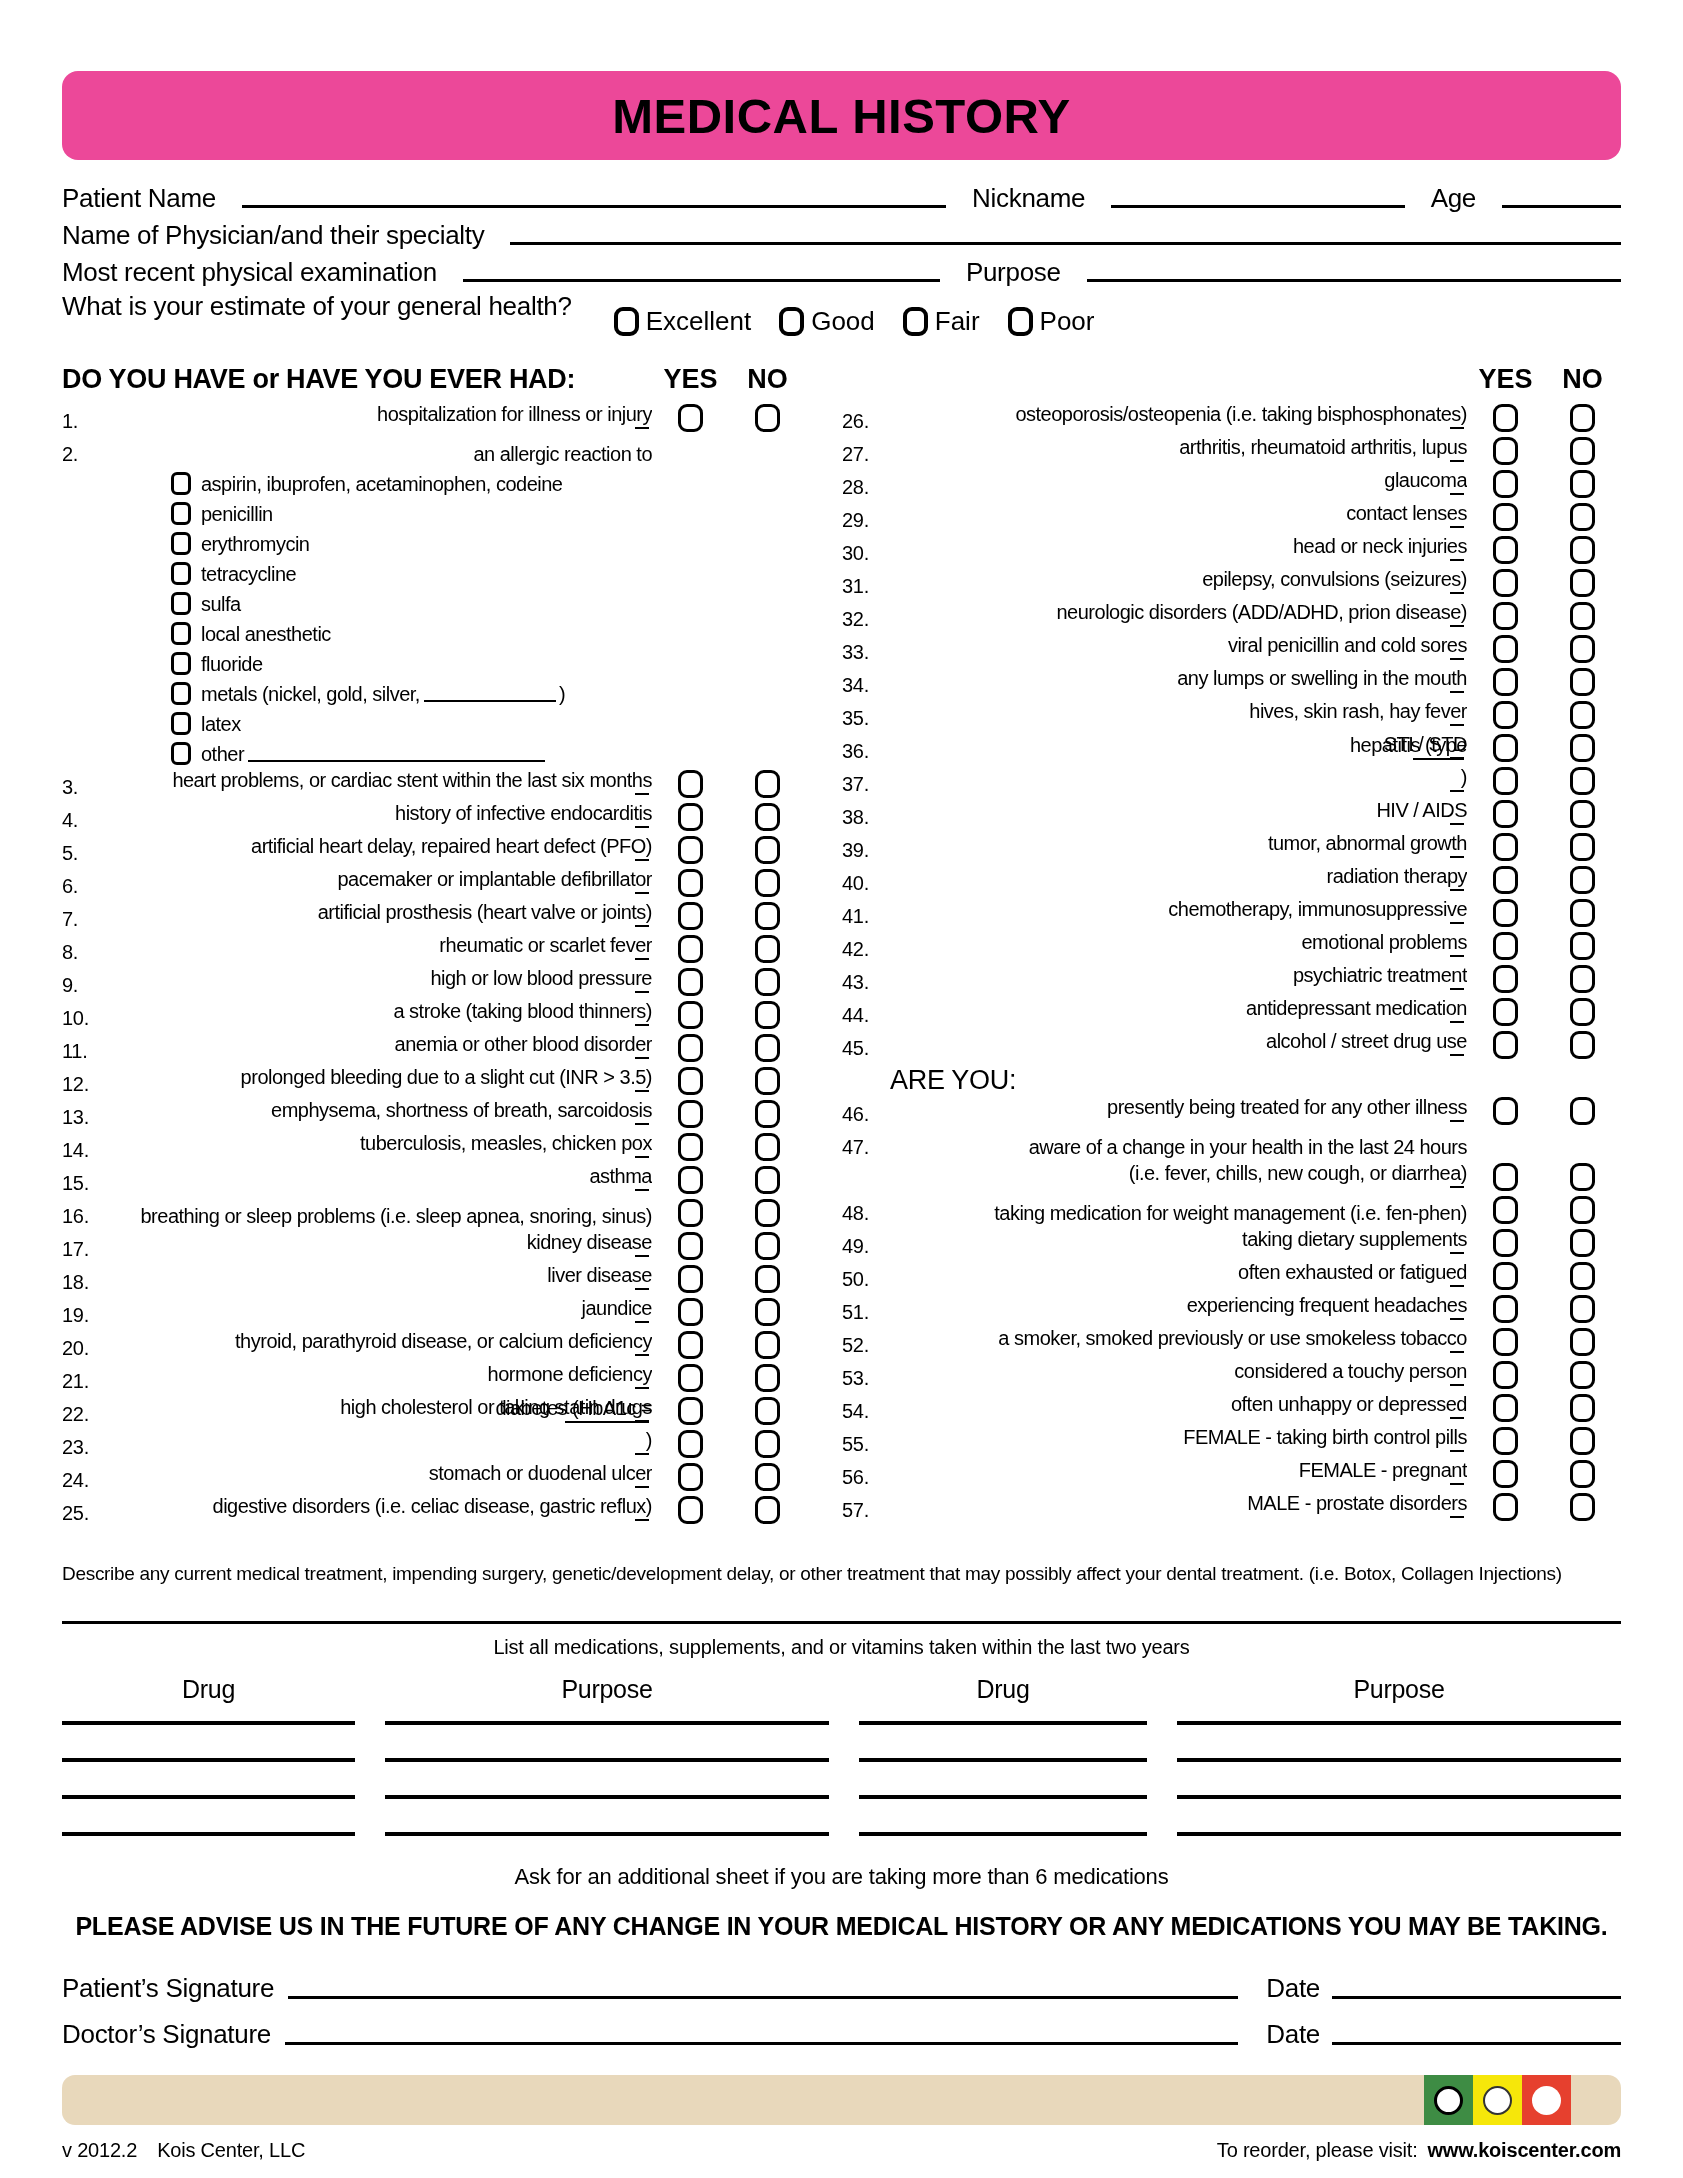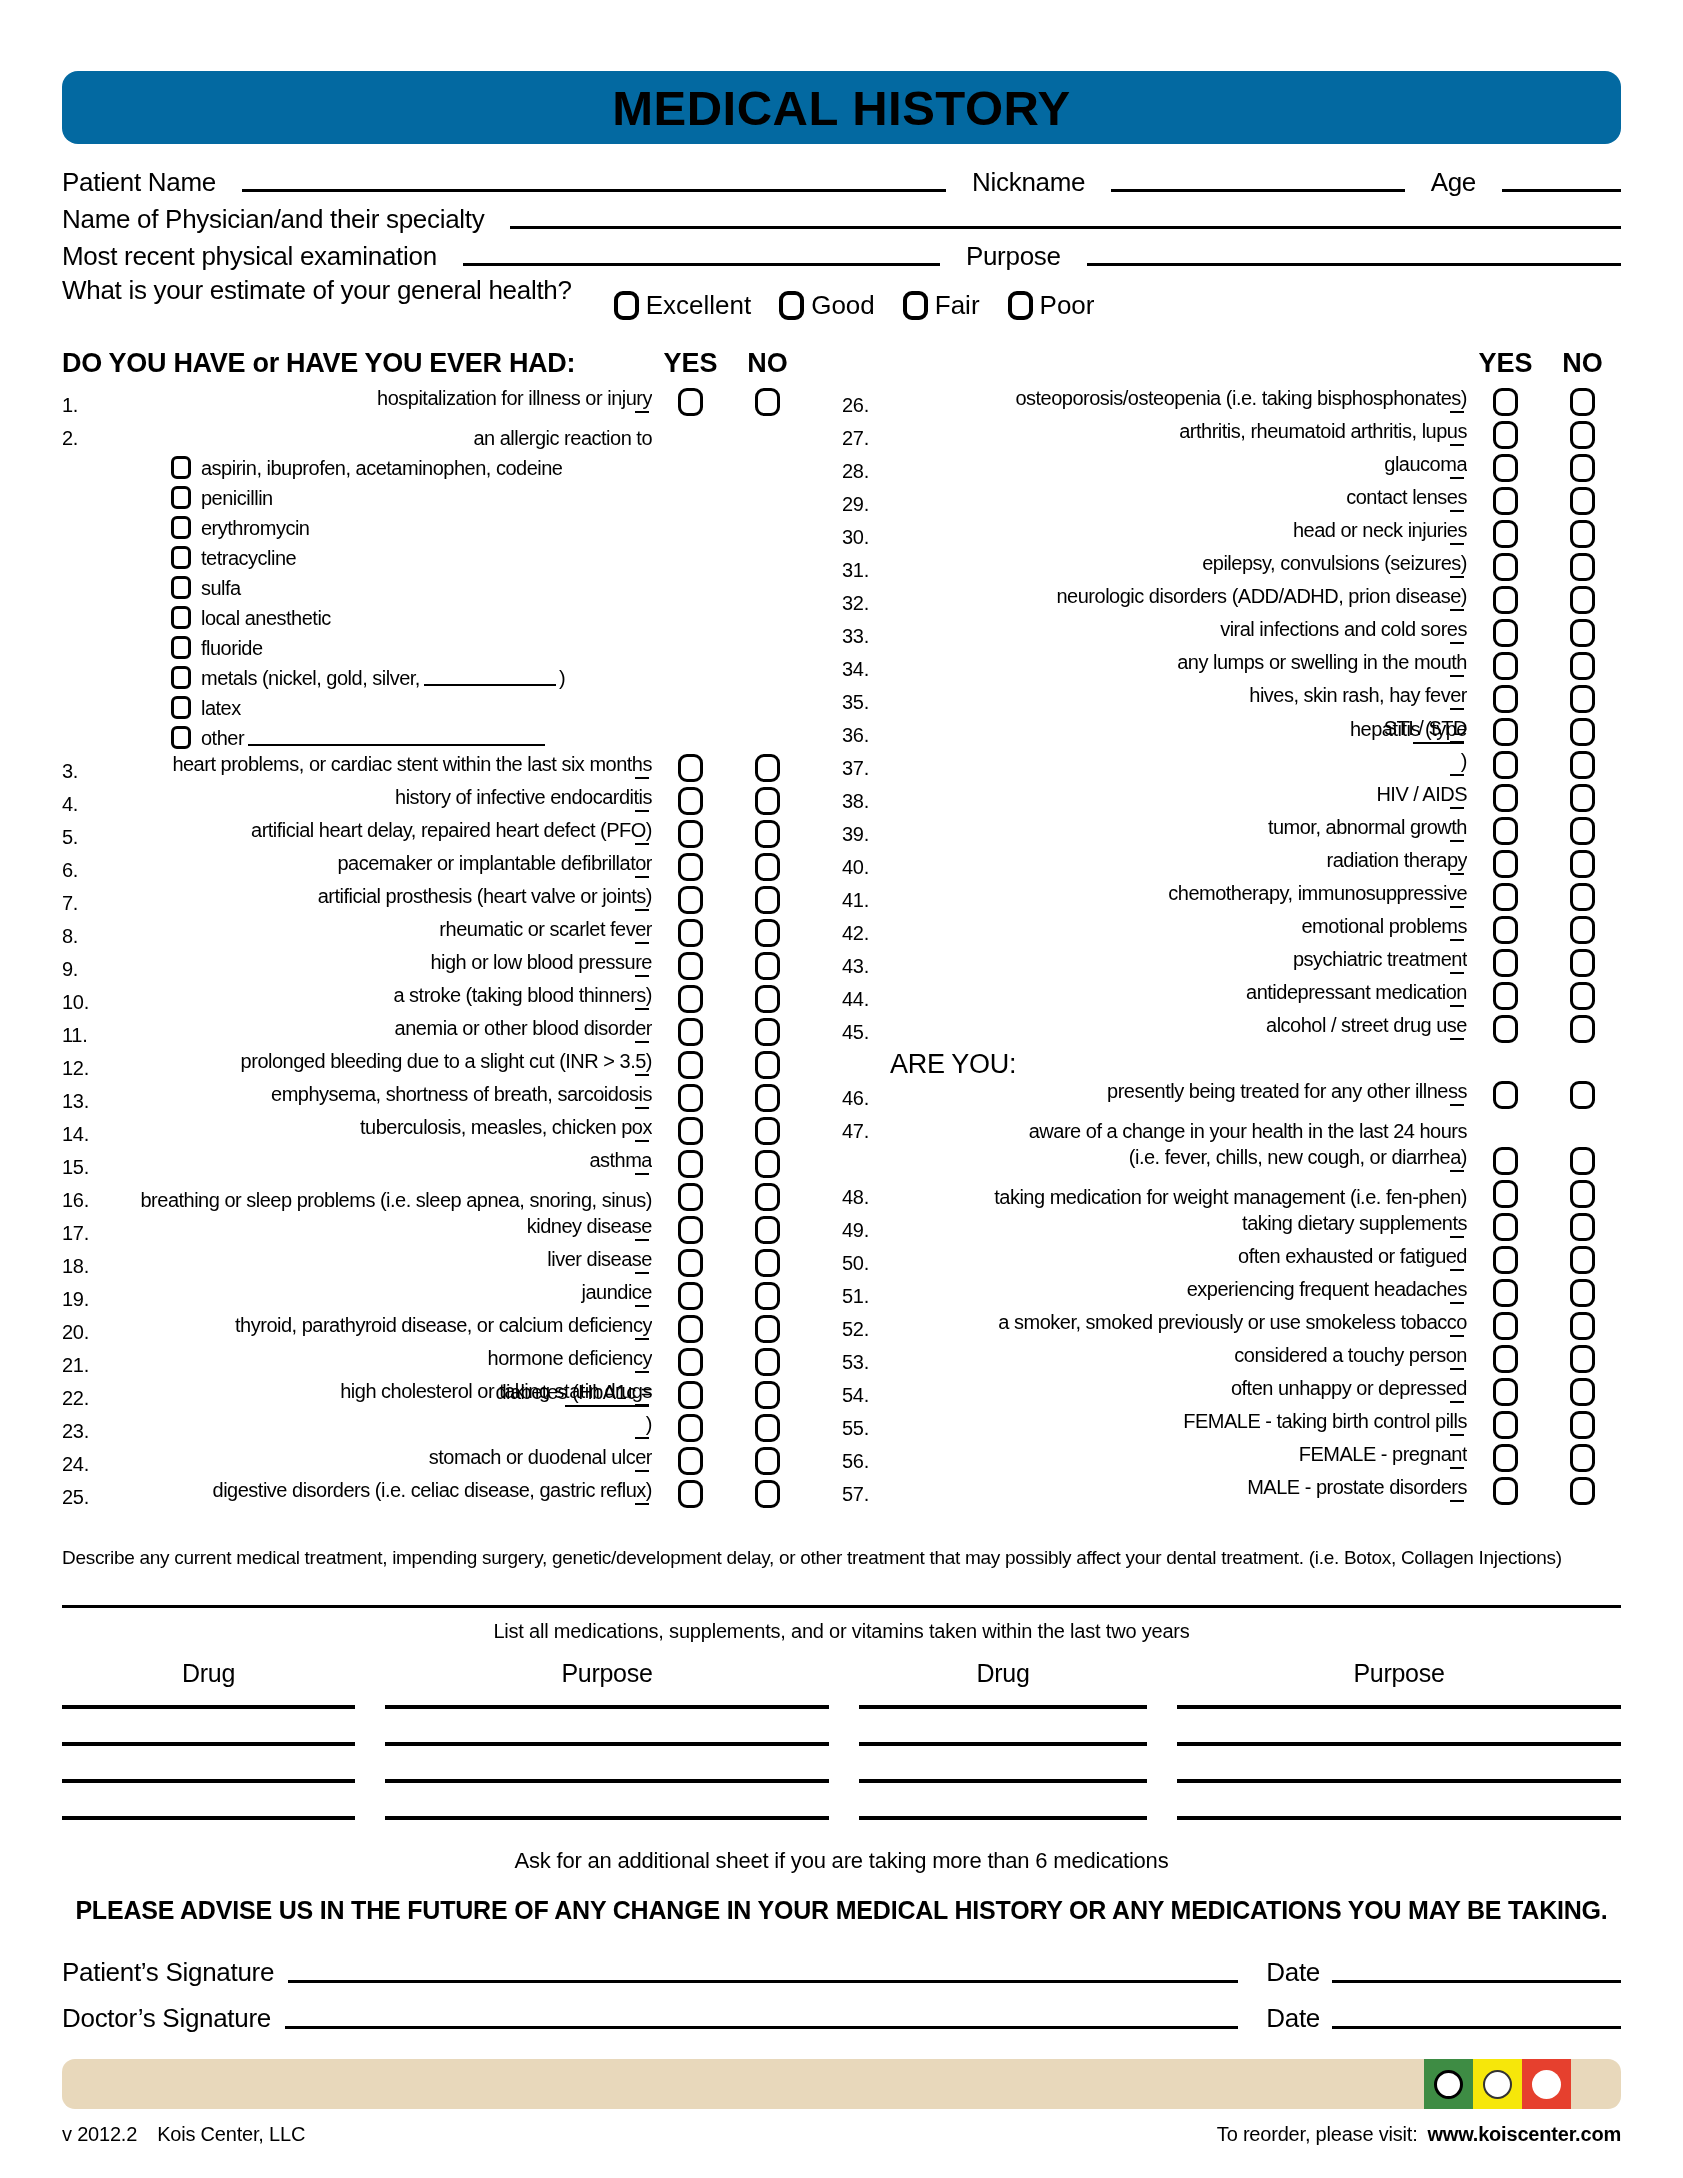--- a/index.html
+++ b/index.html
@@ -1,21 +1,21 @@
 <!DOCTYPE html>
 <html><head>
 <meta charset="utf-8">
 <style>
   * { margin:0; padding:0; box-sizing:border-box; }
   html,body { background:#ffffff; }
   body { font-family:"Liberation Sans","DejaVu Sans",sans-serif; color:#000; }
   .page { width:1683px; height:2178px; background:#fff; padding:71px 62px 0 62px; position:relative; overflow:hidden; }
 
   
-  .title-bar { height:73px; background:#0369a1; border-radius:16px;
+  .title-bar { height:89px; background:#ec4899; border-radius:16px;
     display:flex; align-items:center; justify-content:center; }
   .title-bar h1 { font-size:49px; font-weight:bold; letter-spacing:0.5px; }
 
   
   .info-block { margin-top:16px; }
   .info-row { display:flex; align-items:flex-end; font-size:26px; height:37px; white-space:nowrap;gap:12px; }
   .info-row .lbl { line-height:30px; margin-right:12px; letter-spacing:-0.3px; }
   .blank { border-bottom:3px solid #000; height:2px; margin:0 14px 5px 2px; }
   .blank.gr1 { flex-grow:1; }
   .blank.gr2 { flex-grow:2.4; }
@@ -597,21 +597,21 @@
             <span class="yn-cell">
               <span class="cbx"></span>
             </span>
             <span class="yn-cell">
               <span class="cbx"></span>
             </span>
           </div>
           <div class="qrow">
             <span class="num">33.</span>
             <div class="qtext">
-              <span class="q-t">viral infections and cold sores</span>
+              <span class="q-t">viral penicillin and cold sores</span>
               <span class="q-blank flex"></span>
             </div>
             <span class="yn-cell">
               <span class="cbx"></span>
             </span>
             <span class="yn-cell">
               <span class="cbx"></span>
             </span>
           </div>
           <div class="qrow">

